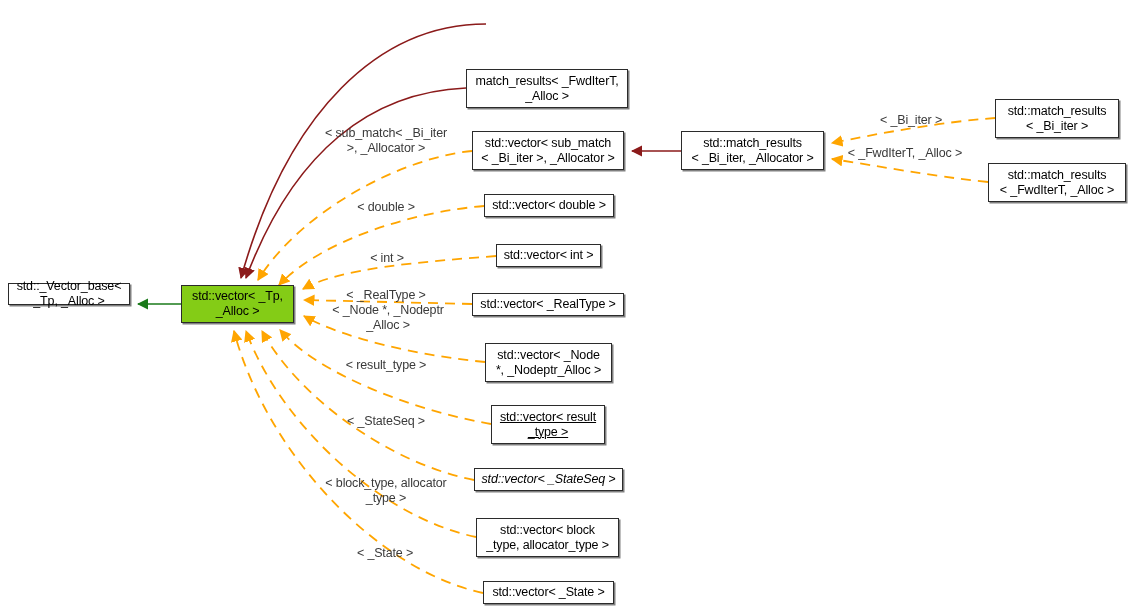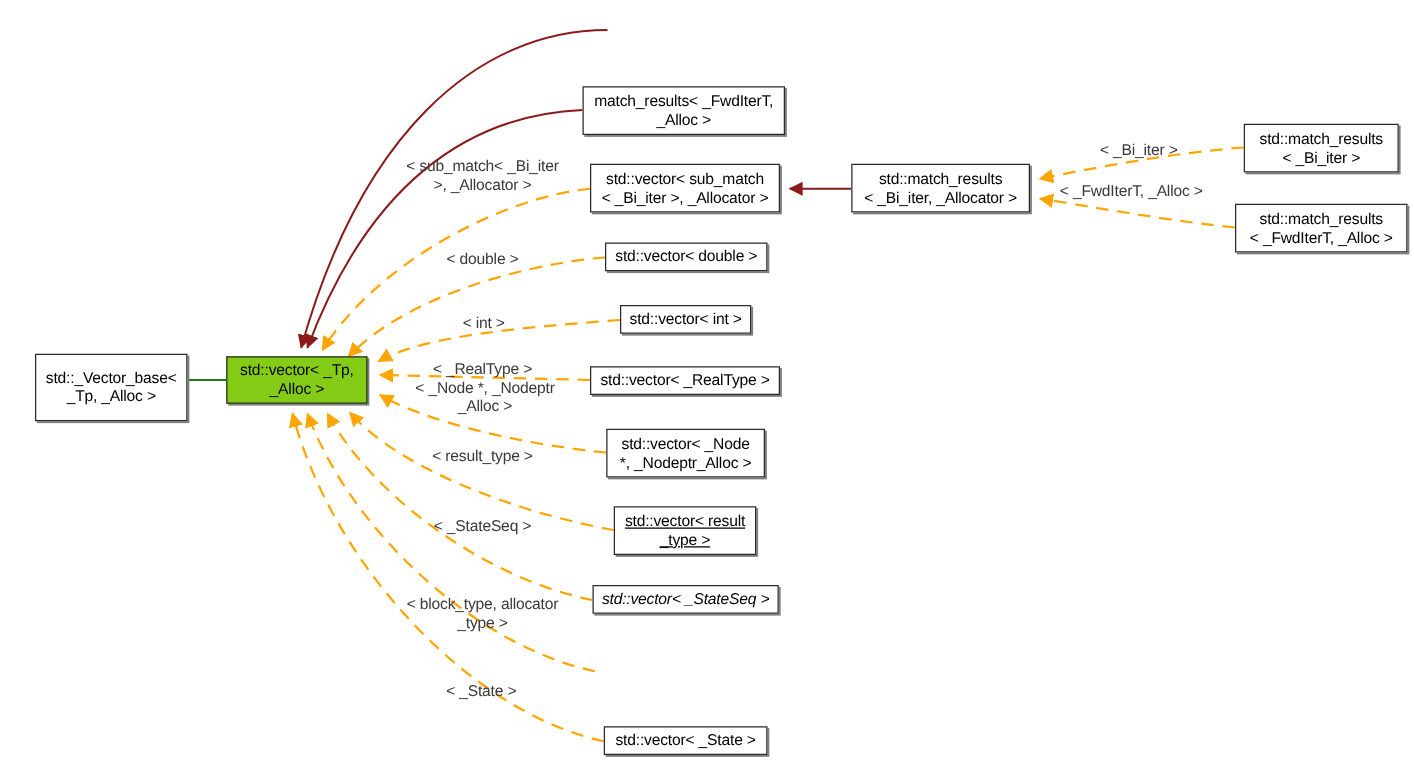--- a/index.html
+++ b/index.html
@@ -121,21 +121,21 @@
     </g>
 
     <g>
       <path d="M 995 118 C 940 122 876 134 832 143" stroke="#ffa500" stroke-width="1.8" fill="none" stroke-dasharray="10,7" marker-end="url(#arrow-orange)"></path>
     </g>
     <g>
       <path d="M 988 182 C 930 176 878 166 832 159" stroke="#ffa500" stroke-width="1.8" fill="none" stroke-dasharray="10,7" marker-end="url(#arrow-orange)"></path>
     </g>
   </svg>
 
-  <div class="node" style="left:8px; top:283px; width:122px; height:54px;margin-left:20px;">std::_Vector_base&lt;
+  <div class="node" style="left:8px; top:283px; width:122px; height:22px;">std::_Vector_base&lt;
 _Tp, _Alloc &gt;</div>
 
   <div class="node highlight" style="left:181px; top:285px; width:113px; height:38px;">std::vector&lt; _Tp,
 _Alloc &gt;</div>
 
 
   <div class="node" style="left:466px; top:69px; width:162px; height:39px;">match_results&lt; _FwdIterT,
 _Alloc &gt;</div>
 
   <div class="node" style="left:472px; top:131px; width:152px; height:39px;">std::vector&lt; sub_match
@@ -157,20 +157,22 @@
   <div class="node" style="left:472px; top:293px; width:152px; height:23px;">std::vector&lt; _RealType &gt;</div>
 
   <div class="node" style="left:485px; top:343px; width:127px; height:39px;">std::vector&lt; _Node
 *, _Nodeptr_Alloc &gt;</div>
 
   <div class="node" style="left:491px; top:405px; width:114px; height:39px;text-decoration:underline;">std::vector&lt; result
 _type &gt;</div>
 
   <div class="node" style="left:474px; top:468px; width:149px; height:23px;font-style:italic;">std::vector&lt; _StateSeq &gt;</div>
 
+  <div class="node" style="left:476px; top:518px; width:143px; height:39px;">std::vector&lt; block
+_type, allocator_type &gt;</div>
 
   <div class="node" style="left:483px; top:581px; width:131px; height:23px;">std::vector&lt; _State &gt;</div>
 
   <div class="edge-label" style="left:316px; top:126px; width:140px;">&lt; sub_match&lt; _Bi_iter
 &gt;, _Allocator &gt;</div>
 
   <div class="edge-label" style="left:336px; top:200px; width:100px;">&lt; double &gt;</div>
 
   <div class="edge-label" style="left:342px; top:251px; width:90px;">&lt; int &gt;</div>
 

